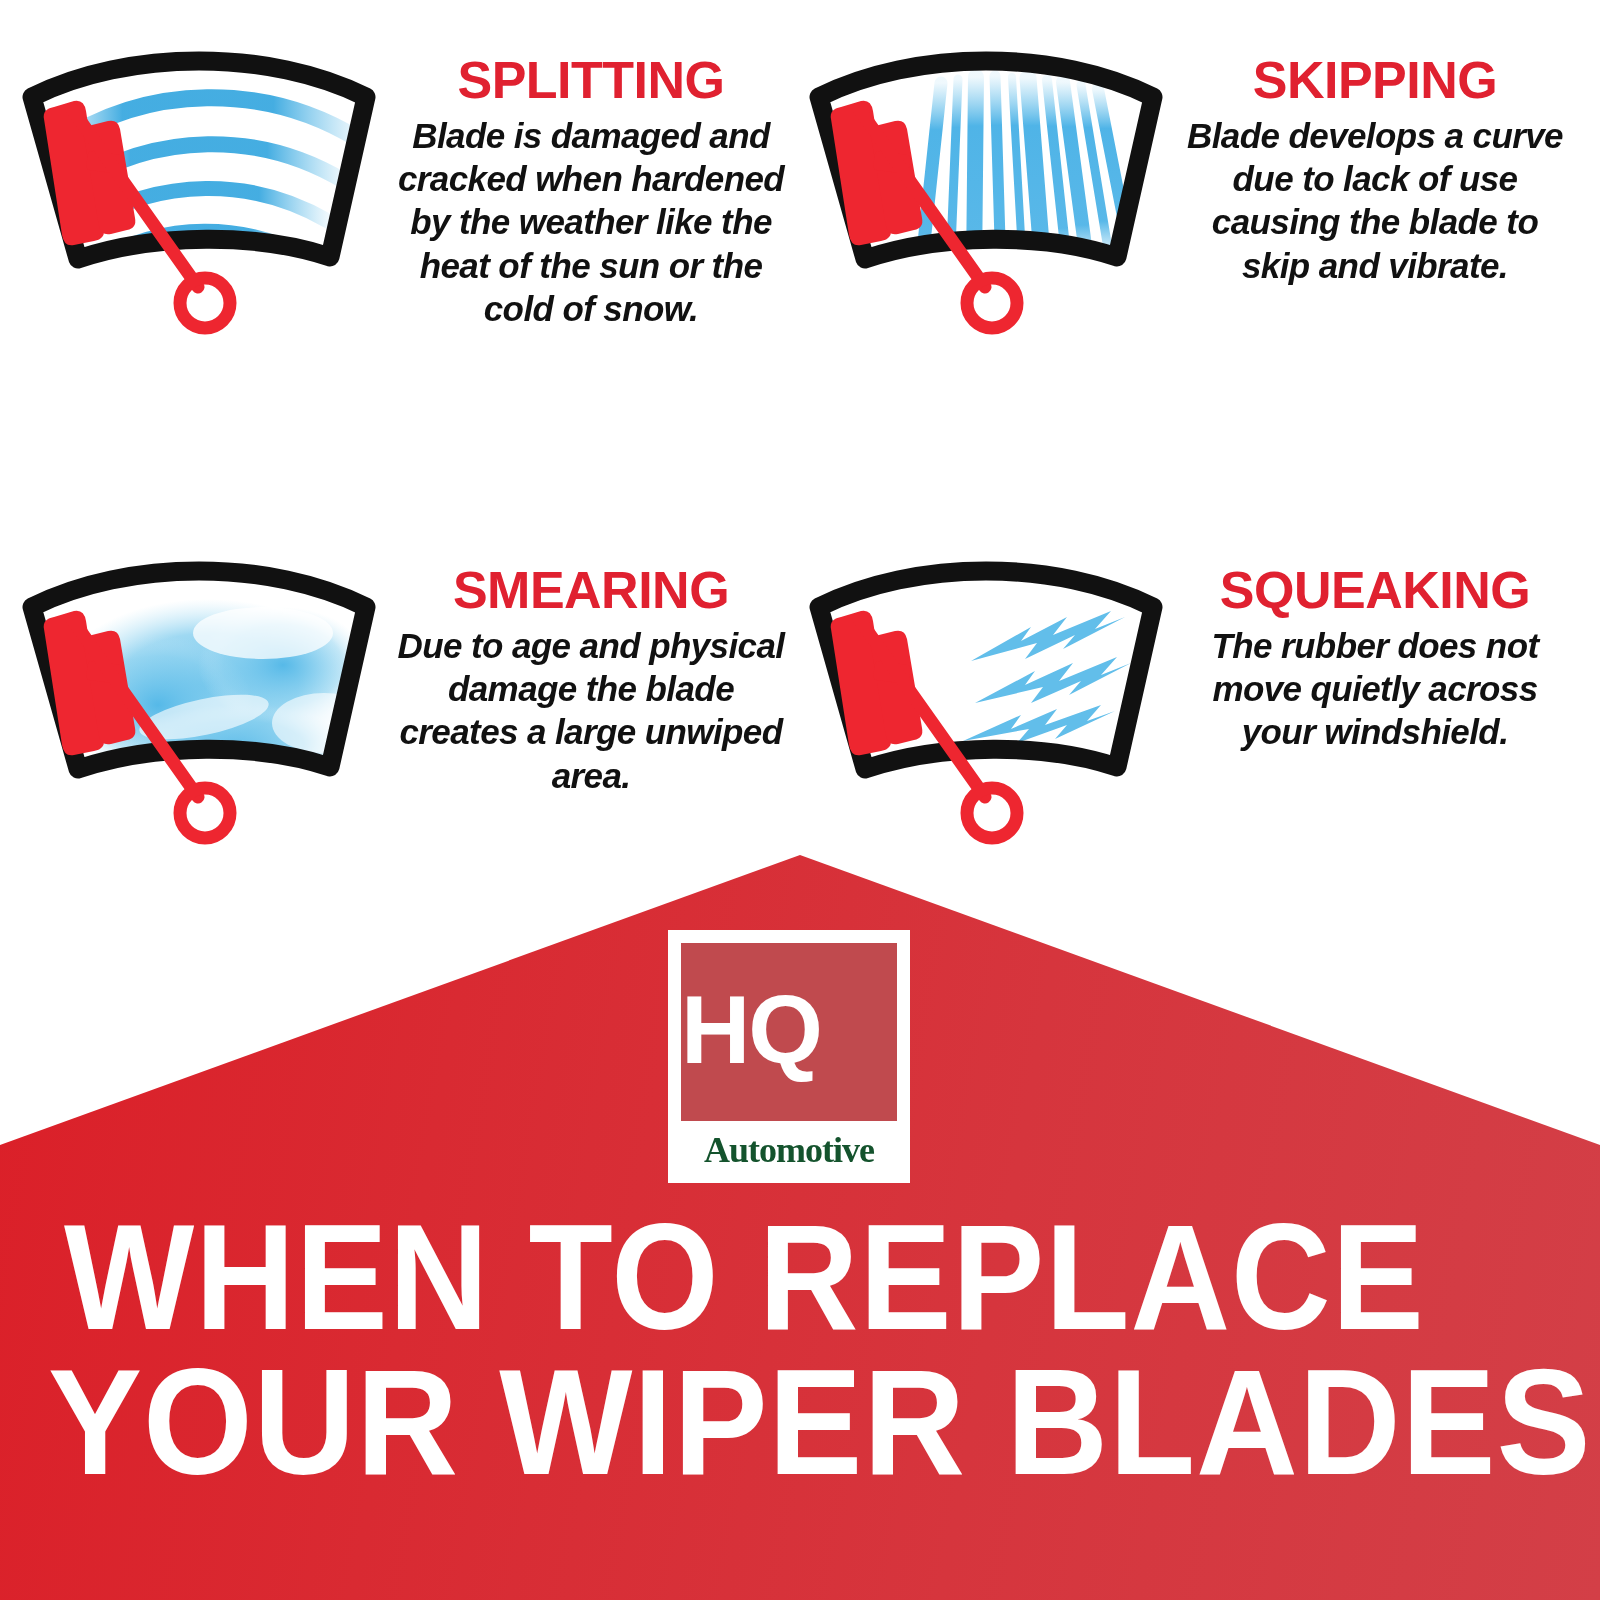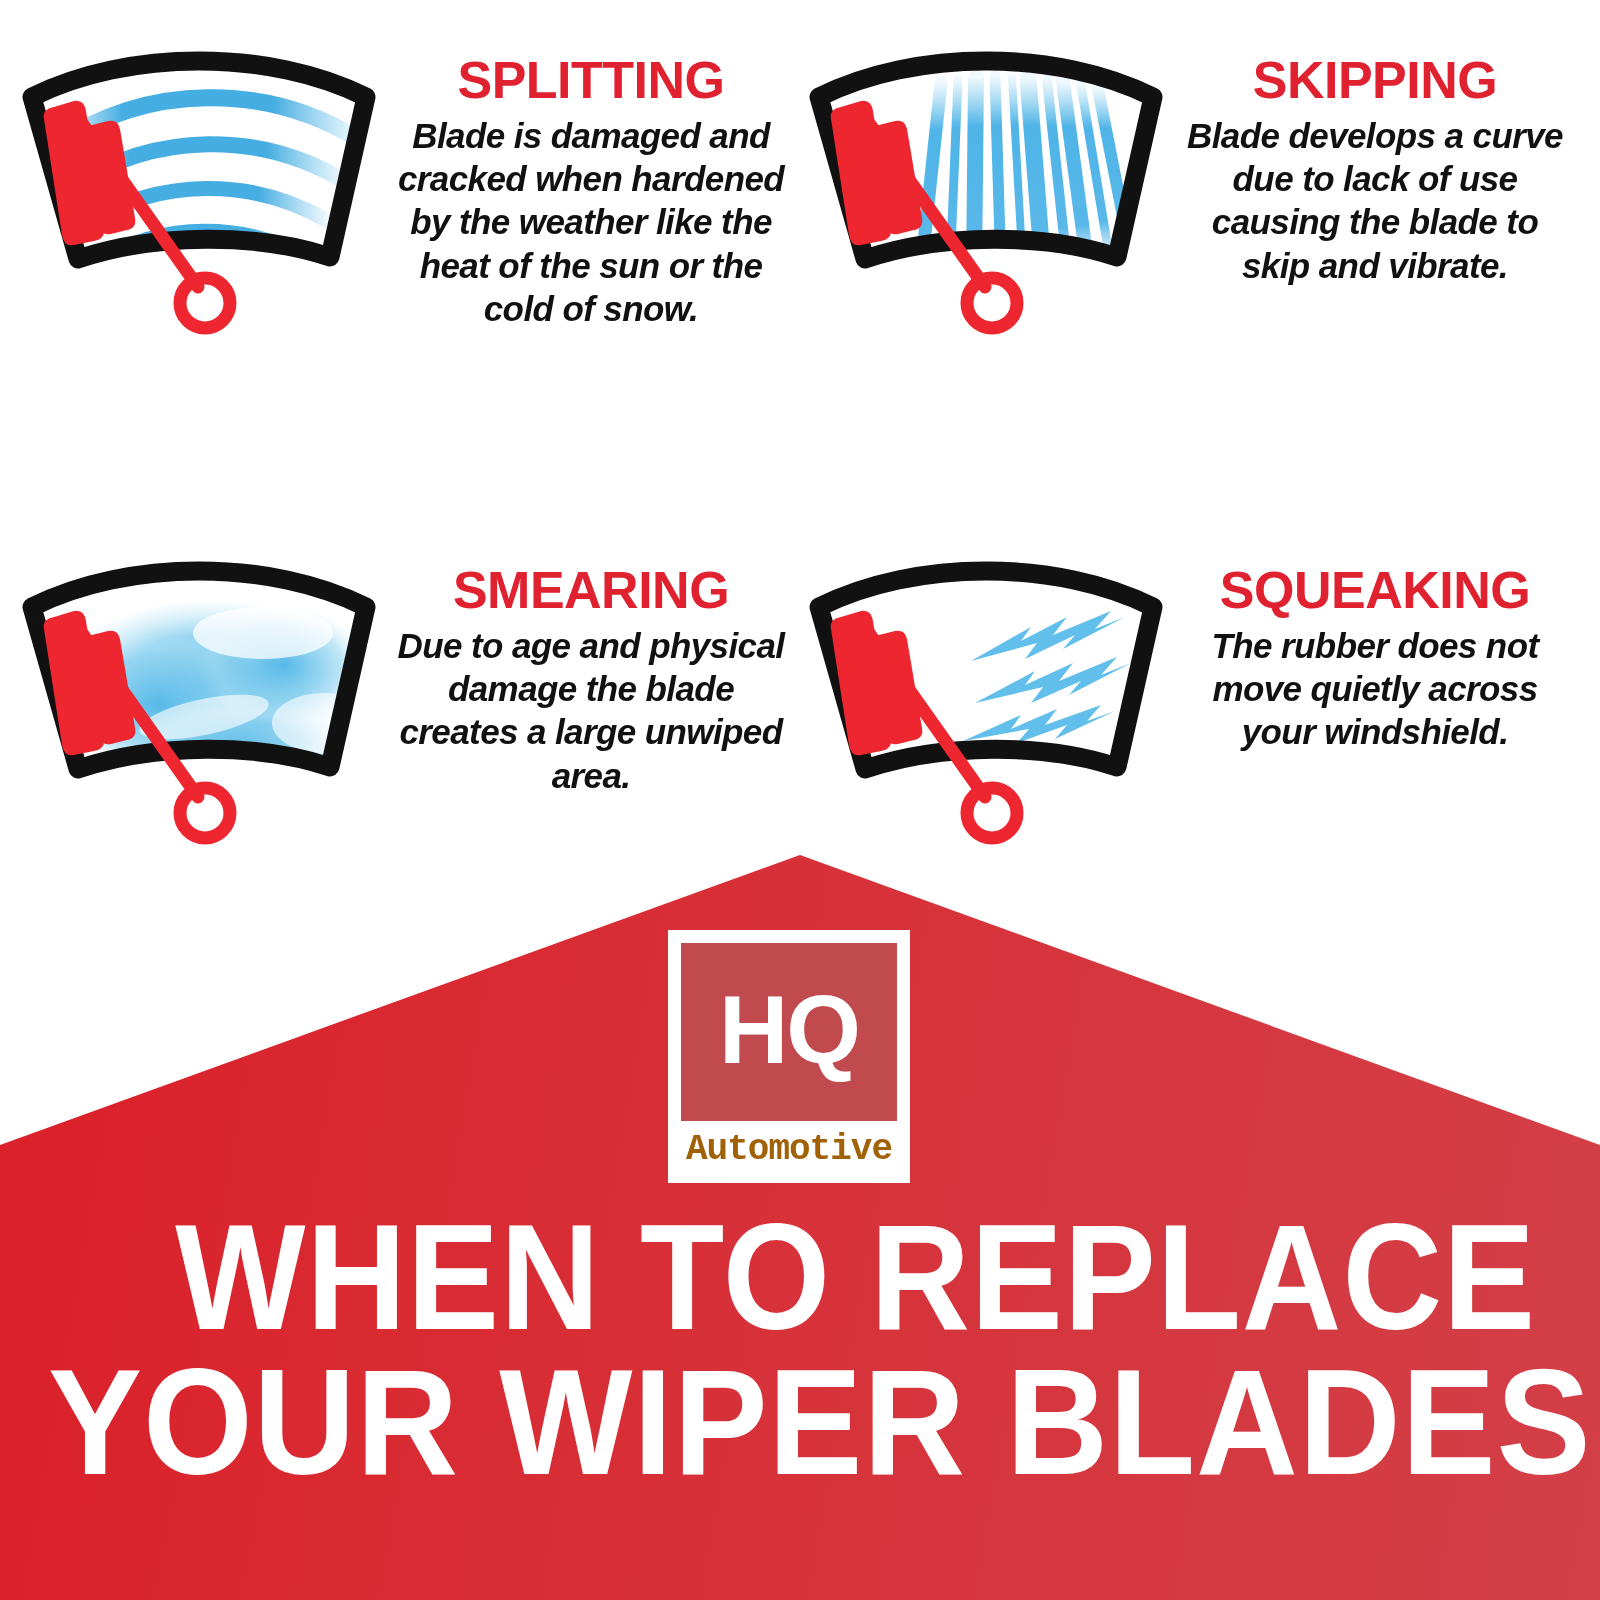--- a/index.html
+++ b/index.html
@@ -93,49 +93,48 @@
     box-sizing: border-box;
     padding: 13px 13px 0 13px;
     display: flex;
     flex-direction: column;
   }
   .logo-inner {
     flex: 0 0 178px;
     background: #C04A4E;
     display: flex;
     align-items: center;
-    justify-content: center;
   }
   .logo-hq {
     color: #ffffff;
     font-size: 96px;
     font-weight: bold;
     line-height: 1;
     letter-spacing: -2px;
     font-family: "Liberation Sans", sans-serif;
     transform: translateY(-2px);
   }
   .logo-sub {
     flex: 1 1 auto;
-    color: #a16207;
+    color: #14532d;
     font-size: 36px;
     font-weight: bold;
     letter-spacing: -1px;
     text-align: center;
     line-height: 58px;
-    font-family: Liberation Mono, monospace;
+    font-family: Liberation Serif, serif;
   }
 
   
   .headline {
     position: absolute;
     left: 0;
     top: 1205px;
     width: 1600px;
-    text-align: right;
+    text-align: left;
     color: #ffffff;
   }
   .headline-line {
     font-family: "Liberation Sans", sans-serif;
     font-weight: bold;
     font-size: 150px;
     line-height: 145px;
     letter-spacing: 1px;
     transform: scaleX(0.92);
     white-space: nowrap;

